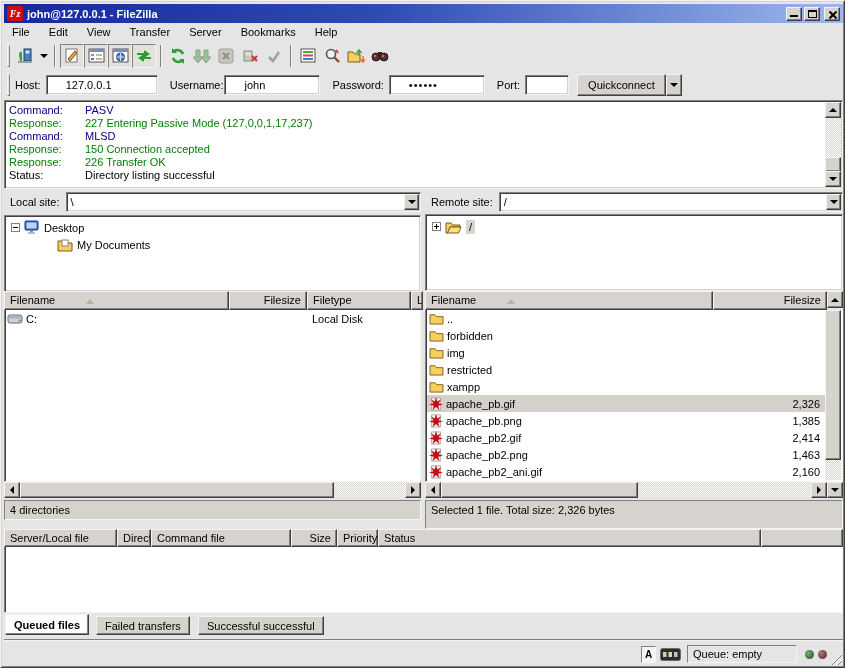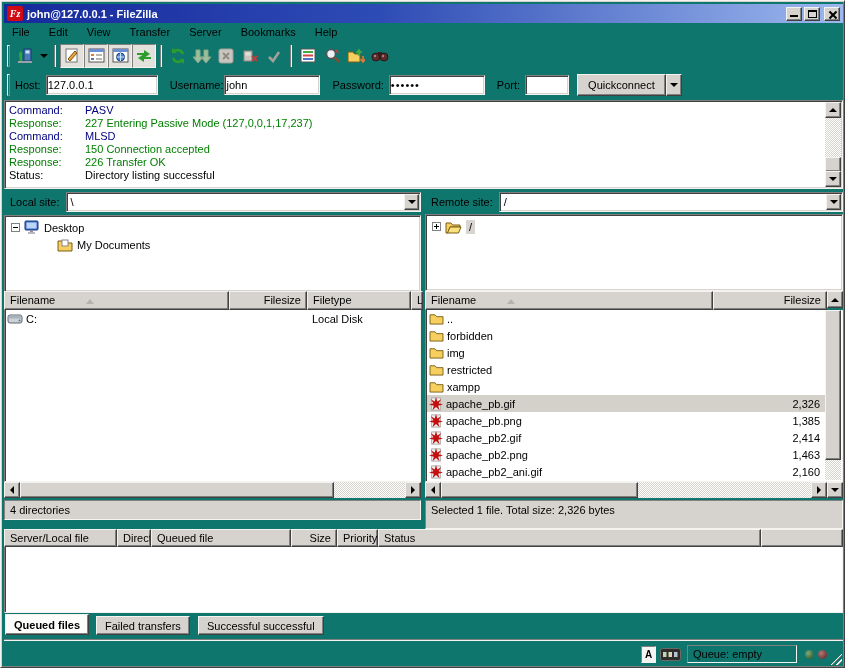--- a/index.html
+++ b/index.html
@@ -1,32 +1,32 @@
 <!DOCTYPE html>
 <html><head>
 <meta charset="utf-8">
 <style>
   *{box-sizing:border-box}
   body{margin:0;background:#fff}
-  #window{position:relative;width:845px;height:668px;background:#0f766e;
+  #window{position:relative;width:845px;height:668px;background:#e5e5e5;
     font-family:"Liberation Sans",sans-serif;font-size:11px;color:#000;overflow:hidden;
     border-top:1px solid #f4f3f0;border-left:1px solid #f4f3f0;border-right:1px solid #404040;border-bottom:1px solid #404040;
     box-shadow:inset 1px 1px 0 #d6d3ce,inset -1px -1px 0 #808080}
   .abs{position:absolute}
   .raised{background:#d6d3ce;border-top:1px solid #f4f3f0;border-left:1px solid #f4f3f0;
     border-right:1px solid #404040;border-bottom:1px solid #404040;box-shadow:inset -1px -1px 0 #808080}
   .sunkline{border-top:1px solid #808080;border-left:1px solid #808080;border-right:1px solid #f4f3f0;border-bottom:1px solid #f4f3f0}
   .fieldbox{background:#fff;border-top:1px solid #808080;border-left:1px solid #808080;
     border-right:1px solid #f4f3f0;border-bottom:1px solid #f4f3f0;
     box-shadow:inset 1px 1px 0 #404040,inset -1px -1px 0 #d6d3ce}
   .whitepanel{background:#fff;border-top:1px solid #808080;border-left:1px solid #808080;
     border-right:1px solid #f4f3f0;border-bottom:1px solid #f4f3f0;
     box-shadow:inset 1px 1px 0 #404040,inset -1px -1px 0 #d6d3ce;overflow:hidden}
   input.txt{font-family:"Liberation Sans",sans-serif;font-size:11px;border:none;outline:none;
-    padding:2px 1px;width:100%;height:100%;background:transparent}
+    padding:2px 19px;width:100%;height:100%;background:transparent}
   
   .titlebar{display:flex;align-items:center;gap:4px;padding:0 3px;
     background:linear-gradient(90deg,#16299c 0%,#2e4cb5 45%,#9cb8ee 100%);color:#fff;font-weight:bold}
   .applogo{width:16px;height:15px;background:#cf0a12;color:#fff;border-radius:2px;
     font:italic bold 10px "Liberation Serif",serif;display:flex;align-items:center;justify-content:center}
   .wbtn{width:16px;height:14px;display:flex;align-items:center;justify-content:center;position:relative}
   .g-min{position:absolute;left:3px;bottom:3px;width:8px;height:2px;background:#000}
   .g-max{width:9px;height:8px;border:1px solid #000;border-top-width:2px}
   .g-x1,.g-x2{position:absolute;left:3px;top:6px;width:10px;height:2px;background:#000}
   .g-x1{transform:rotate(45deg)}.g-x2{transform:rotate(-45deg)}
@@ -488,21 +488,21 @@
       </div>
     <div class="sbtn" style="left:402px;top:0;width:16px;height:16px">
         <span class="tri t-dn"></span>
       </div>
   </div>
   <div class="statusbox" style="left:424px;top:499px;width:418px;height:29px"><span>Selected 1 file. Total size: 2,326 bytes</span></div>
 
   <div class="abs" style="left:3px;top:528px;width:839px;height:18px">
     <div class="colhdr" style="left:0;width:113px"><span>Server/Local file</span></div>
     <div class="colhdr" style="left:113px;width:34px"><span>Directi...</span></div>
-    <div class="colhdr" style="left:147px;width:140px"><span>Queued file</span></div>
+    <div class="colhdr" style="left:147px;width:140px"><span>Command file</span></div>
     <div class="colhdr" style="left:287px;width:46px;text-align:right"><span>Size</span></div>
     <div class="colhdr" style="left:333px;width:41px"><span>Priority</span></div>
     <div class="colhdr" style="left:374px;width:383px"><span>Status</span></div>
     <div class="colhdr" style="left:757px;width:82px"></div>
   </div>
   <div class="abs whitepanel" style="left:3px;top:546px;width:839px;height:66px;border-top:none;box-shadow:inset 1px 0 0 #404040"></div>
 
   <div class="abs tab active" style="left:4px;top:613px;height:21px">
       <span>Queued files</span>
     </div>

